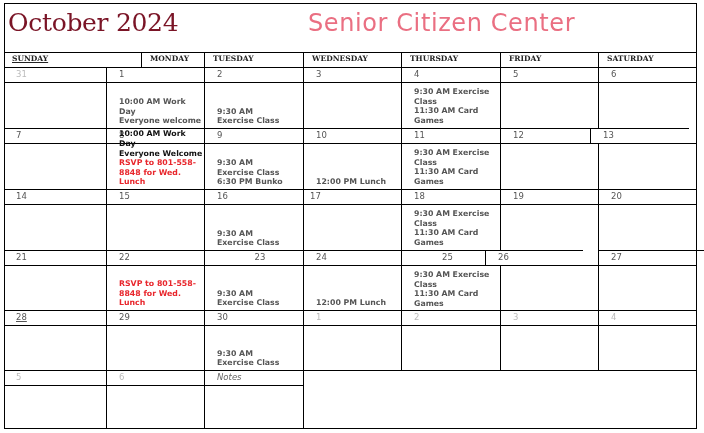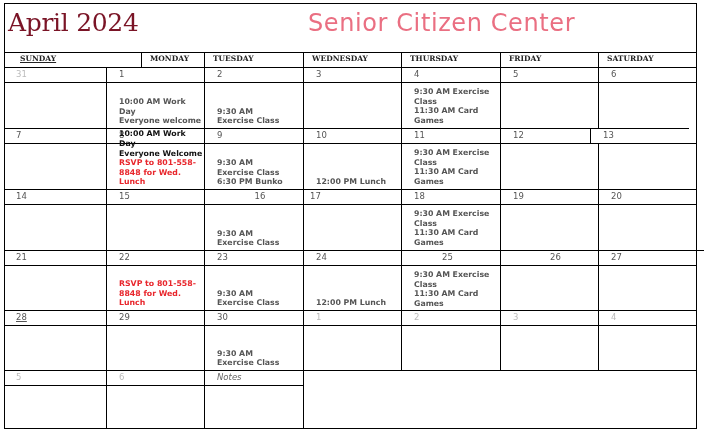--- a/index.html
+++ b/index.html
@@ -19,26 +19,26 @@
     .events { position: absolute; left: 12px; bottom: 2px; font-size: 7.8px; line-height: 9.6px; color: #555; font-weight: bold; }
     .events.top { top: 4px; bottom: auto; }
     .events .dark { color: #111; }
     .events .red { color: #e8262c; }
     .notes-box { position: absolute; border-left: 1.5px solid #000; border-top: 1.5px solid #000; box-sizing: border-box; }
   </style>
 </head>
 <body>
 
 <div class="frame"></div>
-<div class="title-month">April 2024</div>
+<div class="title-month">October 2024</div>
 <div class="title-org">Senior Citizen Center</div>
 
 <div class="grid" id="grid">
     <div class="hrow" style="top: 0px;">
-      <div class="cell dayname first" style="left: 8px; width: 102px; height: 15px; top: -1.5px; text-decoration: underline;">SUNDAY</div>
+      <div class="cell dayname first" style="left: 0px; width: 102px; height: 15px; top: -1.5px; text-decoration: underline;">SUNDAY</div>
       <div class="cell dayname" style="left: 102px; width: 98px; height: 15px; top: -1.5px; margin-left: 35px;">MONDAY</div>
       <div class="cell dayname" style="left: 200px; width: 99px; height: 15px; top: -1.5px;">TUESDAY</div>
       <div class="cell dayname" style="left: 299px; width: 98px; height: 15px; top: -1.5px;">WEDNESDAY</div>
       <div class="cell dayname" style="left: 397px; width: 99px; height: 15px; top: -1.5px;">THURSDAY</div>
       <div class="cell dayname" style="left: 496px; width: 98px; height: 15px; top: -1.5px;">FRIDAY</div>
       <div class="cell dayname" style="left: 594px; width: 99px; height: 15px; top: -1.5px;">SATURDAY</div>
     </div>
     <div style="position: absolute; left: 0px; top: 15px; width: 693px;">
       <div class="cell num first muted" style="left: 0px; width: 102px; top: 0px; height: 15px; border-top: 1.5px solid rgb(0, 0, 0);">31</div>
       <div class="cell body first" style="left: 0px; width: 102px; top: 15px; height: 46px;"></div>
@@ -110,21 +110,21 @@
       <div class="cell num" style="left: 496px; width: 98px; top: 0px; height: 15px; border-top: 1.5px solid rgb(0, 0, 0);">12</div>
       <div class="cell body" style="left: 496px; width: 98px; top: 15px; height: 46px;"></div>
       <div class="cell num" style="left: 586px; width: 99px; top: 0px; height: 15px; border-top: 1.5px solid rgb(0, 0, 0);">13</div>
       <div class="cell body" style="left: 594px; width: 99px; top: 15px; height: 46px;"></div>
     </div>
     <div style="position: absolute; left: 0px; top: 137px; width: 693px;">
       <div class="cell num first" style="left: 0px; width: 102px; top: 0px; height: 15px; border-top: 1.5px solid rgb(0, 0, 0);">14</div>
       <div class="cell body first" style="left: 0px; width: 102px; top: 15px; height: 46px;"></div>
       <div class="cell num" style="left: 102px; width: 98px; top: 0px; height: 15px; border-top: 1.5px solid rgb(0, 0, 0);">15</div>
       <div class="cell body" style="left: 102px; width: 98px; top: 15px; height: 46px;"></div>
-      <div class="cell num" style="left: 200px; width: 99px; top: 0px; height: 15px; border-top: 1.5px solid rgb(0, 0, 0); text-align: center;">16</div>
+      <div class="cell num" style="left: 200px; width: 99px; top: 0px; height: 15px; border-top: 1.5px solid rgb(0, 0, 0);">16</div>
       <div class="cell body" style="left: 200px; width: 99px; top: 15px; height: 46px;">
         <div class="events">
           <div>9:30 AM</div>
           <div>Exercise Class</div>
         </div>
       </div>
       <div class="cell num" style="left: 299px; width: 98px; top: 0px; height: 15px; border-top: 1.5px solid rgb(0, 0, 0); padding-left: 6px;">17</div>
       <div class="cell body" style="left: 299px; width: 98px; top: 15px; height: 46px;"></div>
       <div class="cell num" style="left: 397px; width: 99px; top: 0px; height: 15px; border-top: 1.5px solid rgb(0, 0, 0);">18</div>
       <div class="cell body" style="left: 397px; width: 99px; top: 15px; height: 46px;">
@@ -143,21 +143,21 @@
     <div style="position: absolute; left: 0px; top: 198px; width: 693px;">
       <div class="cell num first" style="left: 0px; width: 102px; top: 0px; height: 15px; border-top: 1.5px solid rgb(0, 0, 0);">21</div>
       <div class="cell body first" style="left: 0px; width: 102px; top: 15px; height: 45px;"></div>
       <div class="cell num" style="left: 102px; width: 98px; top: 0px; height: 15px; border-top: 1.5px solid rgb(0, 0, 0);">22</div>
       <div class="cell body" style="left: 102px; width: 98px; top: 15px; height: 45px;">
         <div class="events">
           <div class="red">RSVP to 801-558-</div>
           <div class="red">8848 for Wed. Lunch</div>
         </div>
       </div>
-      <div class="cell num" style="left: 200px; width: 99px; top: 0px; height: 15px; border-top: 1.5px solid rgb(0, 0, 0);">23</div>
+      <div class="cell num" style="left: 200px; width: 99px; top: 0px; height: 15px; border-top: 1.5px solid rgb(0, 0, 0); text-align: center;">23</div>
       <div class="cell body" style="left: 200px; width: 99px; top: 15px; height: 45px;">
         <div class="events">
           <div>9:30 AM</div>
           <div>Exercise Class</div>
         </div>
       </div>
       <div class="cell num" style="left: 299px; width: 98px; top: 0px; height: 15px; border-top: 1.5px solid rgb(0, 0, 0);">24</div>
       <div class="cell body" style="left: 299px; width: 98px; top: 15px; height: 45px;">
         <div class="events">
           <div>12:00 PM Lunch</div>
@@ -165,21 +165,21 @@
       </div>
       <div class="cell num" style="left: 397px; width: 99px; top: 0px; height: 15px; border-top: 1.5px solid rgb(0, 0, 0); padding-left: 40px;">25</div>
       <div class="cell body" style="left: 397px; width: 99px; top: 15px; height: 45px;">
         <div class="events top">
           <div>9:30 AM Exercise</div>
           <div>Class</div>
           <div>11:30 AM Card</div>
           <div>Games</div>
         </div>
       </div>
-      <div class="cell num" style="left: 496px; width: 98px; top: 0px; height: 15px; border-top: 1.5px solid rgb(0, 0, 0); text-align: center;">26</div>
+      <div class="cell num" style="left: 481px; width: 98px; top: 0px; height: 15px; border-top: 1.5px solid rgb(0, 0, 0);">26</div>
       <div class="cell body" style="left: 496px; width: 98px; top: 15px; height: 45px;"></div>
       <div class="cell num" style="left: 594px; width: 121px; top: 0px; height: 15px; border-top: 1.5px solid rgb(0, 0, 0);">27</div>
       <div class="cell body" style="left: 594px; width: 99px; top: 15px; height: 45px;"></div>
     </div>
     <div style="position: absolute; left: 0px; top: 258px; width: 693px;">
       <div class="cell num first" style="left: 0px; width: 102px; top: 0px; height: 15px; border-top: 1.5px solid rgb(0, 0, 0); text-decoration: underline;">28</div>
       <div class="cell body first" style="left: 0px; width: 102px; top: 15px; height: 45px;"></div>
       <div class="cell num" style="left: 102px; width: 98px; top: 0px; height: 15px; border-top: 1.5px solid rgb(0, 0, 0);">29</div>
       <div class="cell body" style="left: 102px; width: 98px; top: 15px; height: 45px;"></div>
       <div class="cell num" style="left: 200px; width: 99px; top: 0px; height: 15px; border-top: 1.5px solid rgb(0, 0, 0);">30</div>

